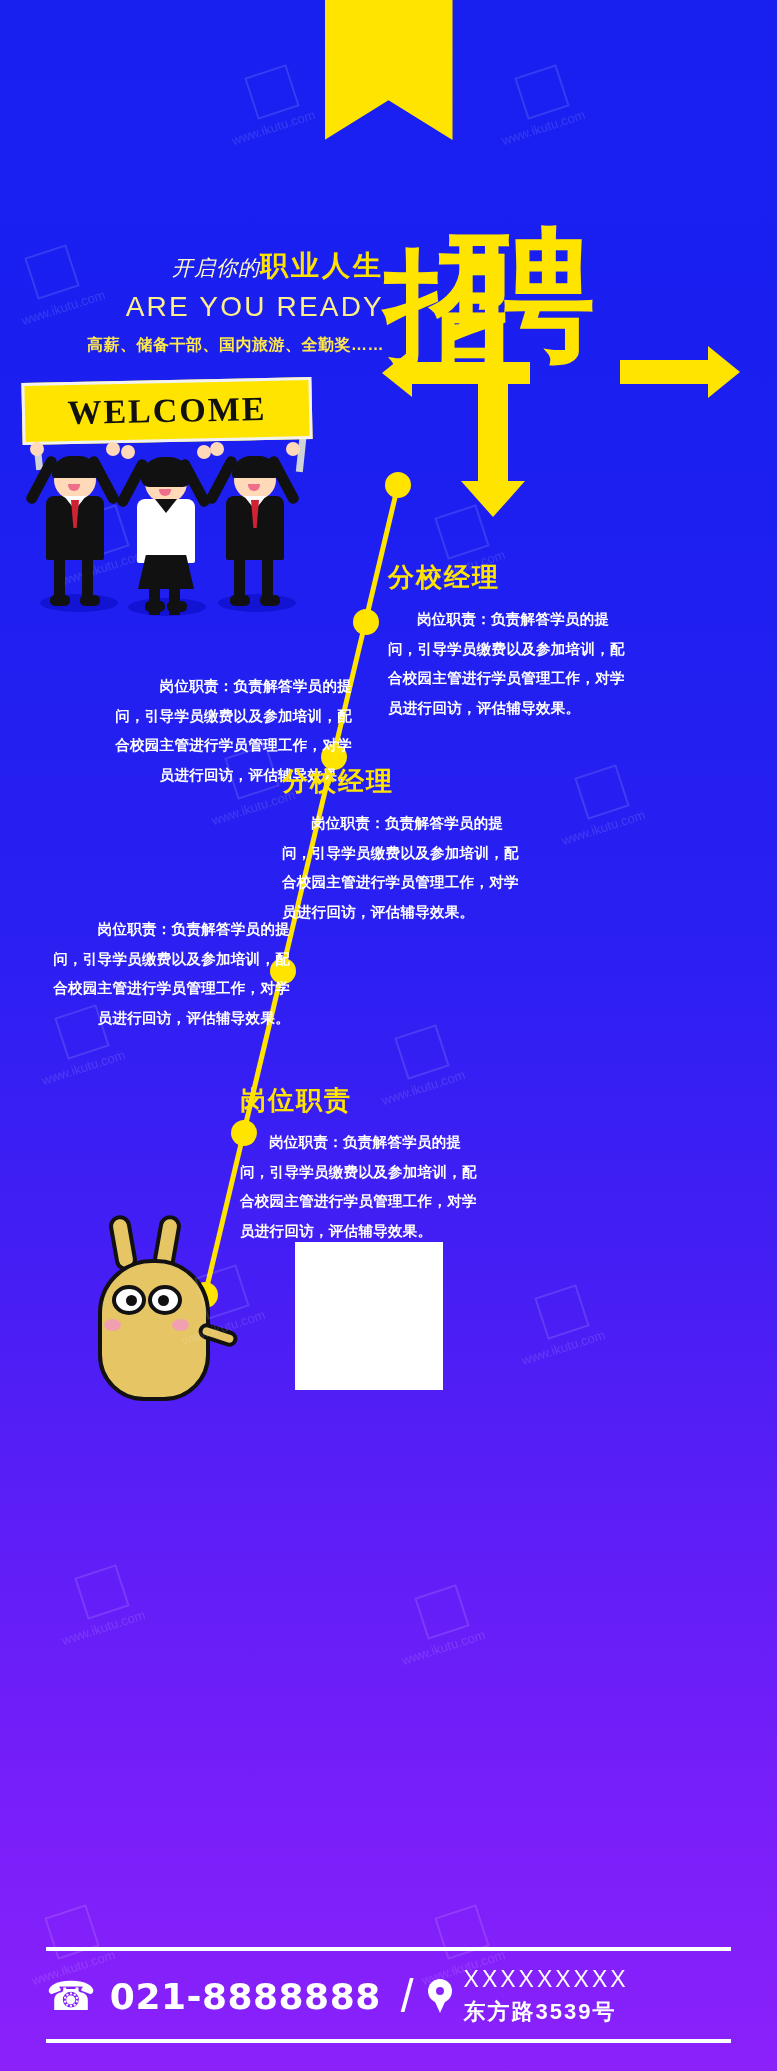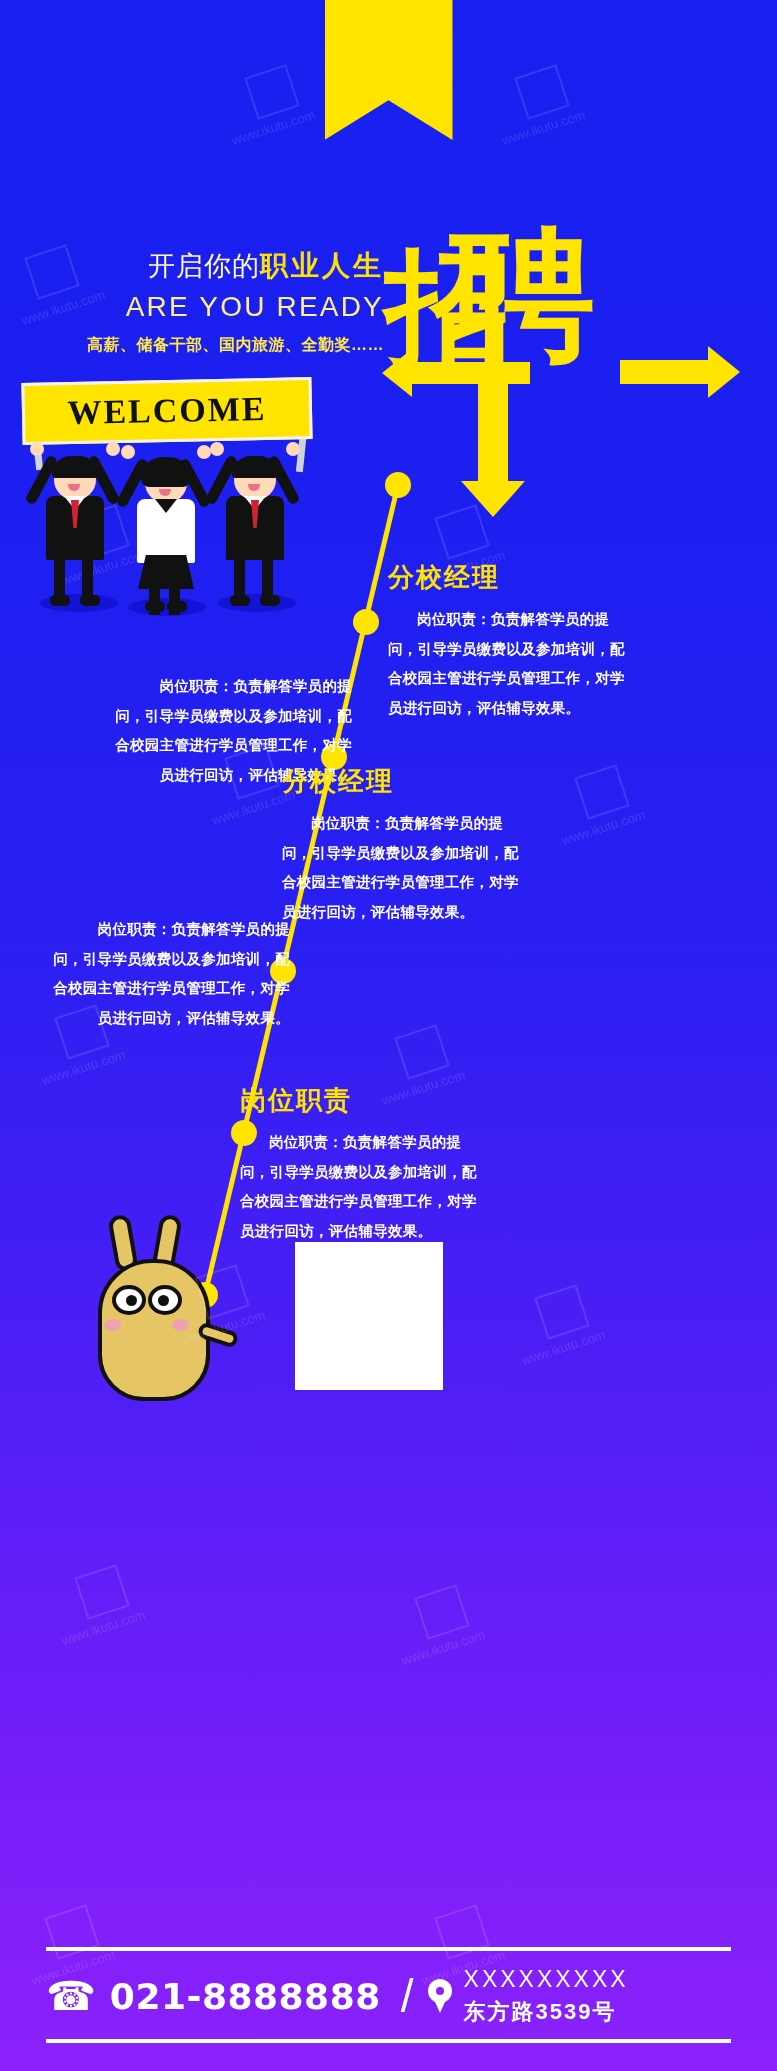--- a/index.html
+++ b/index.html
@@ -46,21 +46,22 @@
   .headline {
     font-size: 30px;
     line-height: 1.15;
     color: #ffe94a;
     white-space: nowrap;
     letter-spacing: 1px;
   }
   .headline .light {
     color: #fff9c8;
     font-weight: normal;
-    font-size: 27px;
+    font-size: 21px;
+    font-style: italic;
   }
   .headline .strong {
     color: #ffe300;
     font-weight: bold;
     font-size: 28px;
     letter-spacing: 3px;
   }
   .sub-en {
     margin-top: 8px;
     font-size: 28px;

